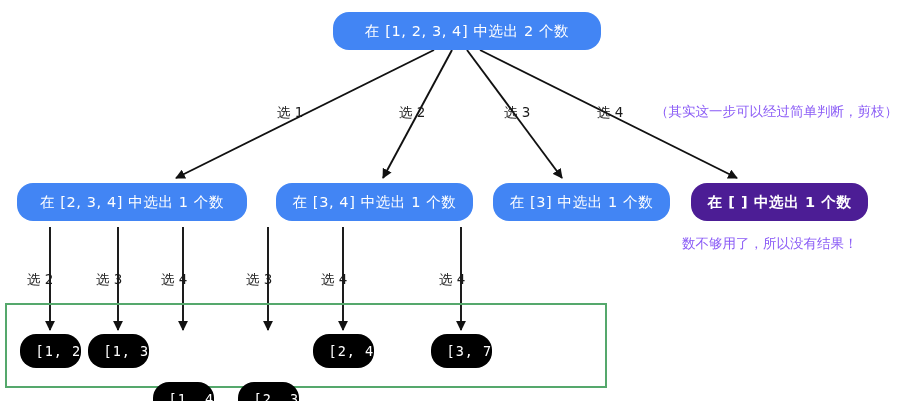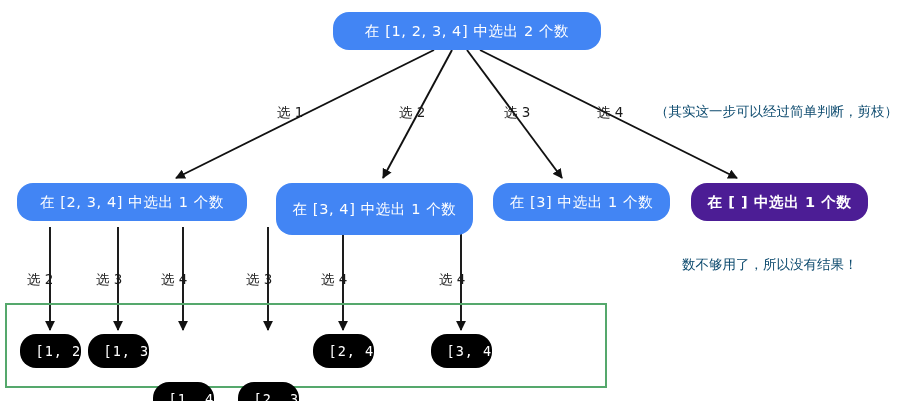--- a/index.html
+++ b/index.html
@@ -52,21 +52,21 @@
   }
   .edge-label {
     position: absolute;
     color: #1a1a1a;
     font-size: 13.5px;
     white-space: nowrap;
     font-family: "DejaVu Sans", "Liberation Sans", sans-serif;
   }
   .note {
     position: absolute;
-    color: #0c4a6e;
+    color: #8b5cf6;
     font-size: 13.5px;
     white-space: nowrap;
     font-family: "DejaVu Sans", "Liberation Sans", sans-serif;
   }
   .result-frame {
     position: absolute;
     box-sizing: border-box;
     border: 2.5px solid #55a86c;
     background: transparent;
   }
@@ -104,37 +104,37 @@
 
   <div class="edge-label" style="left:277px; top:104px;">选 1</div>
   <div class="edge-label" style="left:399px; top:104px;">选 2</div>
   <div class="edge-label" style="left:504px; top:104px;">选 3</div>
   <div class="edge-label" style="left:597px; top:104px;">选 4</div>
 
   <div class="note" style="left:655px; top:103px;">（其实这一步可以经过简单判断，剪枝）</div>
 
   <div class="node blue" style="left:17px; top:183px; width:230px; height:38px;">在 [2, 3, 4] 中选出 1 个数</div>
 
-  <div class="node blue" style="left:276px; top:183px; width:197px; height:52px;">在 [3, 4] 中选出 1 个数</div>
+  <div class="node blue" style="left:276px; top:183px; width:197px; height:38px;">在 [3, 4] 中选出 1 个数</div>
 
   <div class="node blue" style="left:493px; top:183px; width:177px; height:38px;">在 [3] 中选出 1 个数</div>
 
   <div class="node red" style="left:691px; top:183px; width:177px; height:38px;">在 [ ] 中选出 1 个数</div>
 
-  <div class="note" style="left:682px; top:256px;">数不够用了，所以没有结果！</div>
+  <div class="note" style="left:682px; top:235px;">数不够用了，所以没有结果！</div>
 
   <div class="edge-label" style="left:27px; top:271px;">选 2</div>
   <div class="edge-label" style="left:96px; top:271px;">选 3</div>
   <div class="edge-label" style="left:161px; top:271px;">选 4</div>
   <div class="edge-label" style="left:246px; top:271px;">选 3</div>
   <div class="edge-label" style="left:321px; top:271px;">选 4</div>
   <div class="edge-label" style="left:439px; top:271px;">选 4</div>
 
   <div class="result-frame" style="left:5px; top:303px; width:602px; height:85px;"></div>
 
   <div class="node leaf" style="left:20px; top:334px; width:61px; height:34px;">[1, 2]</div>
   <div class="node leaf" style="left:88px; top:334px; width:61px; height:34px;">[1, 3]</div>
   <div class="node leaf" style="left:153px; top:334px; width:61px; height:34px;margin-top:48px;">[1, 4]</div>
   <div class="node leaf" style="left:238px; top:334px; width:61px; height:34px;margin-top:48px;">[2, 3]</div>
   <div class="node leaf" style="left:313px; top:334px; width:61px; height:34px;">[2, 4]</div>
-  <div class="node leaf" style="left:431px; top:334px; width:61px; height:34px;">[3, 4]</div>
+  <div class="node leaf" style="left:431px; top:334px; width:61px; height:34px;">[3, 7]</div>
 
 </div>
 
 </body></html>

